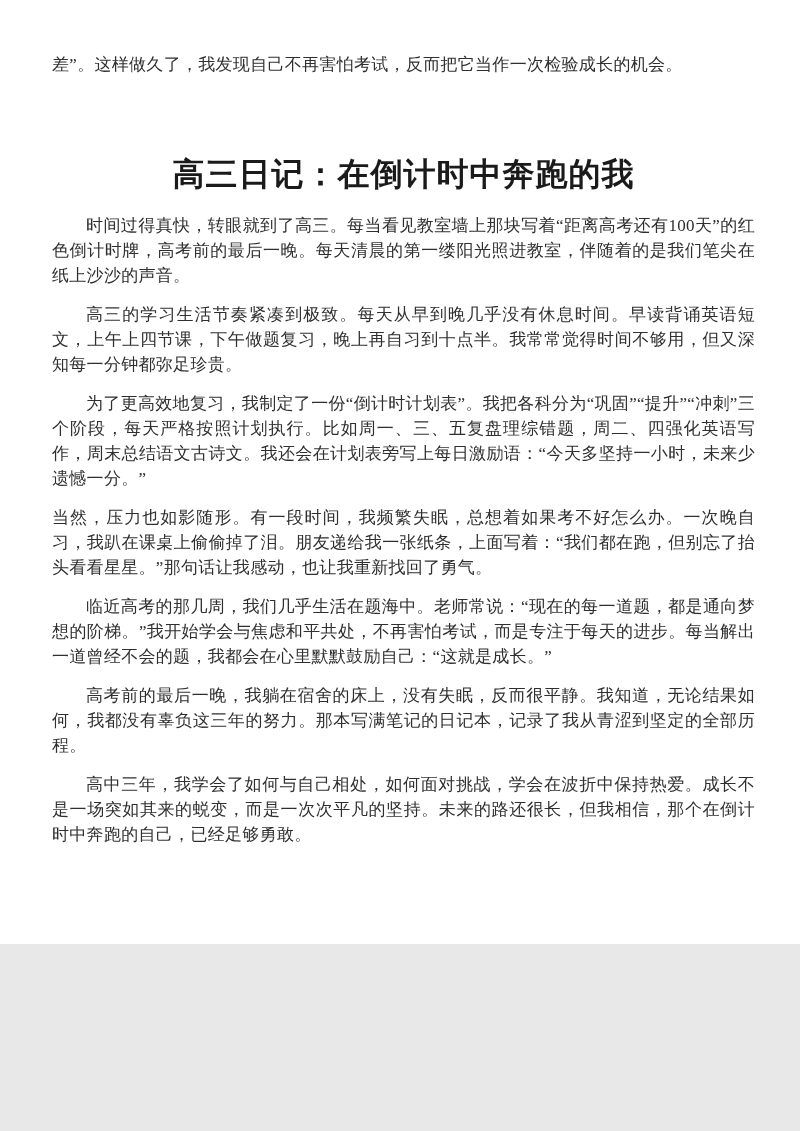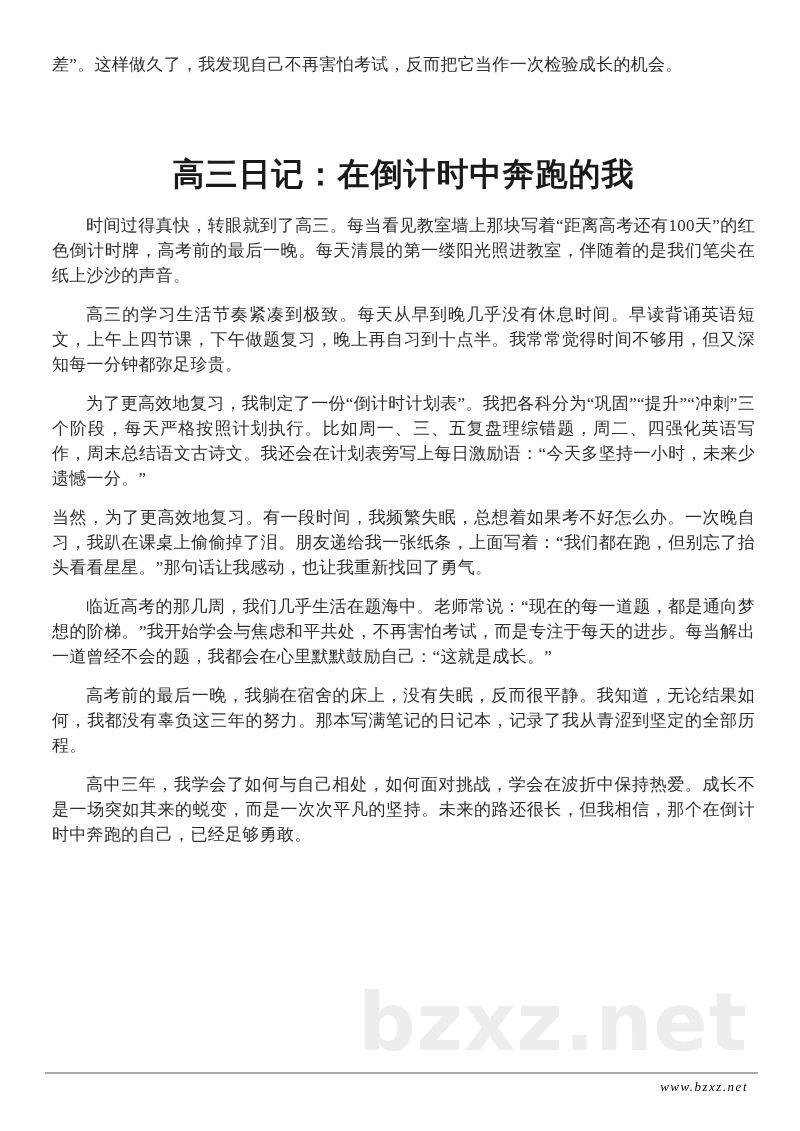--- a/index.html
+++ b/index.html
@@ -1,20 +1,20 @@
 <!DOCTYPE html>
 <html><head>
 <meta charset="utf-8">
 <style>
   * { margin: 0; padding: 0; box-sizing: border-box; }
   html, body { background: #e8e8e8; }
   .page {
     position: relative;
     width: 800px;
-    height: 1131px;
+    height: 944px;
     margin: 0 auto;
     background: #ffffff;
     overflow: hidden;
     font-family: "Liberation Serif", "DejaVu Serif", serif;
     color: #2f2f2f;
   }
   .content {
     position: relative;
     z-index: 2;
     padding: 52px 45px 0 52px;
@@ -77,21 +77,21 @@
 <div class="page">
   <div class="content">
 
     <p class="para">差”。这样做久了，我发现自己不再害怕考试，反而把它当作一次检验成长的机会。</p>
 
     <h1 class="essay-title">高三日记：在倒计时中奔跑的我</h1>
 
     <p class="para indent">时间过得真快，转眼就到了高三。每当看见教室墙上那块写着“距离高考还有100天”的红色倒计时牌，高考前的最后一晚。每天清晨的第一缕阳光照进教室，伴随着的是我们笔尖在纸上沙沙的声音。</p>
     <p class="para indent">高三的学习生活节奏紧凑到极致。每天从早到晚几乎没有休息时间。早读背诵英语短文，上午上四节课，下午做题复习，晚上再自习到十点半。我常常觉得时间不够用，但又深知每一分钟都弥足珍贵。</p>
     <p class="para indent">为了更高效地复习，我制定了一份“倒计时计划表”。我把各科分为“巩固”“提升”“冲刺”三个阶段，每天严格按照计划执行。比如周一、三、五复盘理综错题，周二、四强化英语写作，周末总结语文古诗文。我还会在计划表旁写上每日激励语：“今天多坚持一小时，未来少遗憾一分。”</p>
-    <p class="para">当然，为了更高效地复习。有一段时间，我频繁失眠，总想着如果考不好怎么办。一次晚自习，我趴在课桌上偷偷掉了泪。朋友递给我一张纸条，上面写着：“我们都在跑，但别忘了抬头看看星星。”那句话让我感动，也让我重新找回了勇气。</p>
+    <p class="para">当然，压力也如影随形。有一段时间，我频繁失眠，总想着如果考不好怎么办。一次晚自习，我趴在课桌上偷偷掉了泪。朋友递给我一张纸条，上面写着：“我们都在跑，但别忘了抬头看看星星。”那句话让我感动，也让我重新找回了勇气。</p>
     <p class="para indent">临近高考的那几周，我们几乎生活在题海中。老师常说：“现在的每一道题，都是通向梦想的阶梯。”我开始学会与焦虑和平共处，不再害怕考试，而是专注于每天的进步。每当解出一道曾经不会的题，我都会在心里默默鼓励自己：“这就是成长。”</p>
     <p class="para indent">高考前的最后一晚，我躺在宿舍的床上，没有失眠，反而很平静。我知道，无论结果如何，我都没有辜负这三年的努力。那本写满笔记的日记本，记录了我从青涩到坚定的全部历程。</p>
     <p class="para indent">高中三年，我学会了如何与自己相处，如何面对挑战，学会在波折中保持热爱。成长不是一场突如其来的蜕变，而是一次次平凡的坚持。未来的路还很长，但我相信，那个在倒计时中奔跑的自己，已经足够勇敢。</p>
 
   </div>
 
   <div class="watermark">bzxz.net</div>
 
   <div class="footer-line"></div>
   <div class="footer-url">www.bzxz.net</div>

